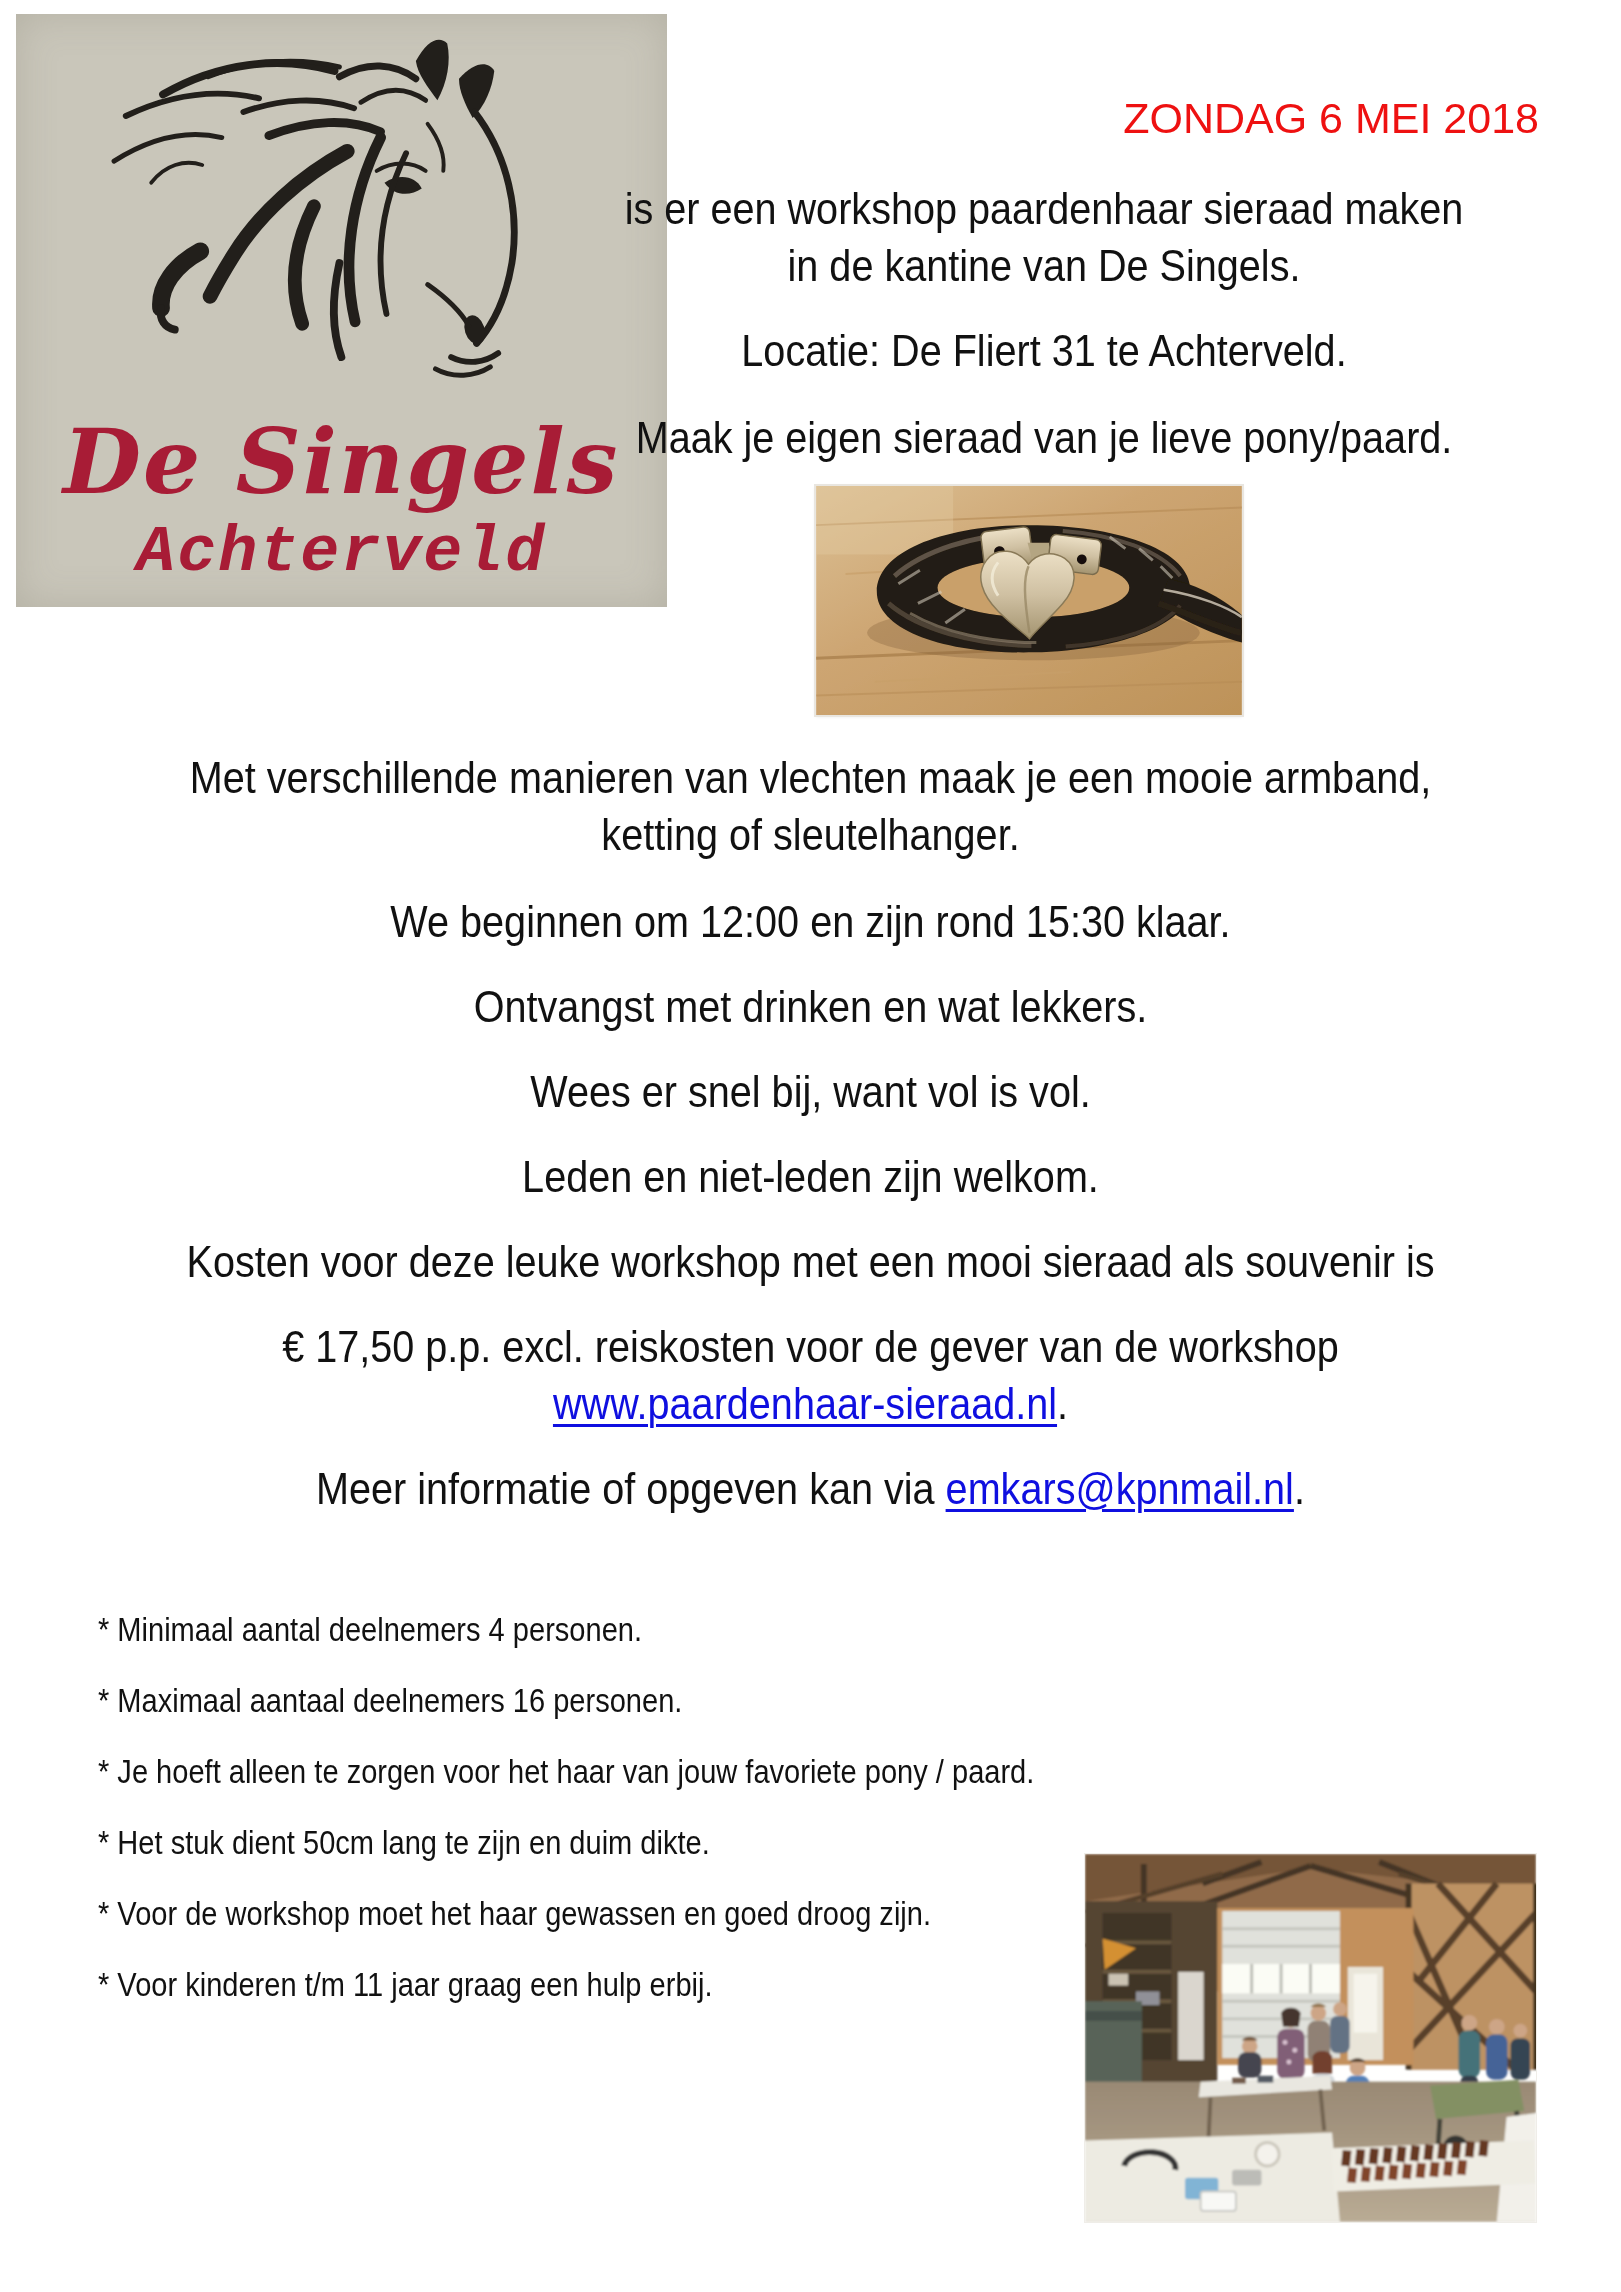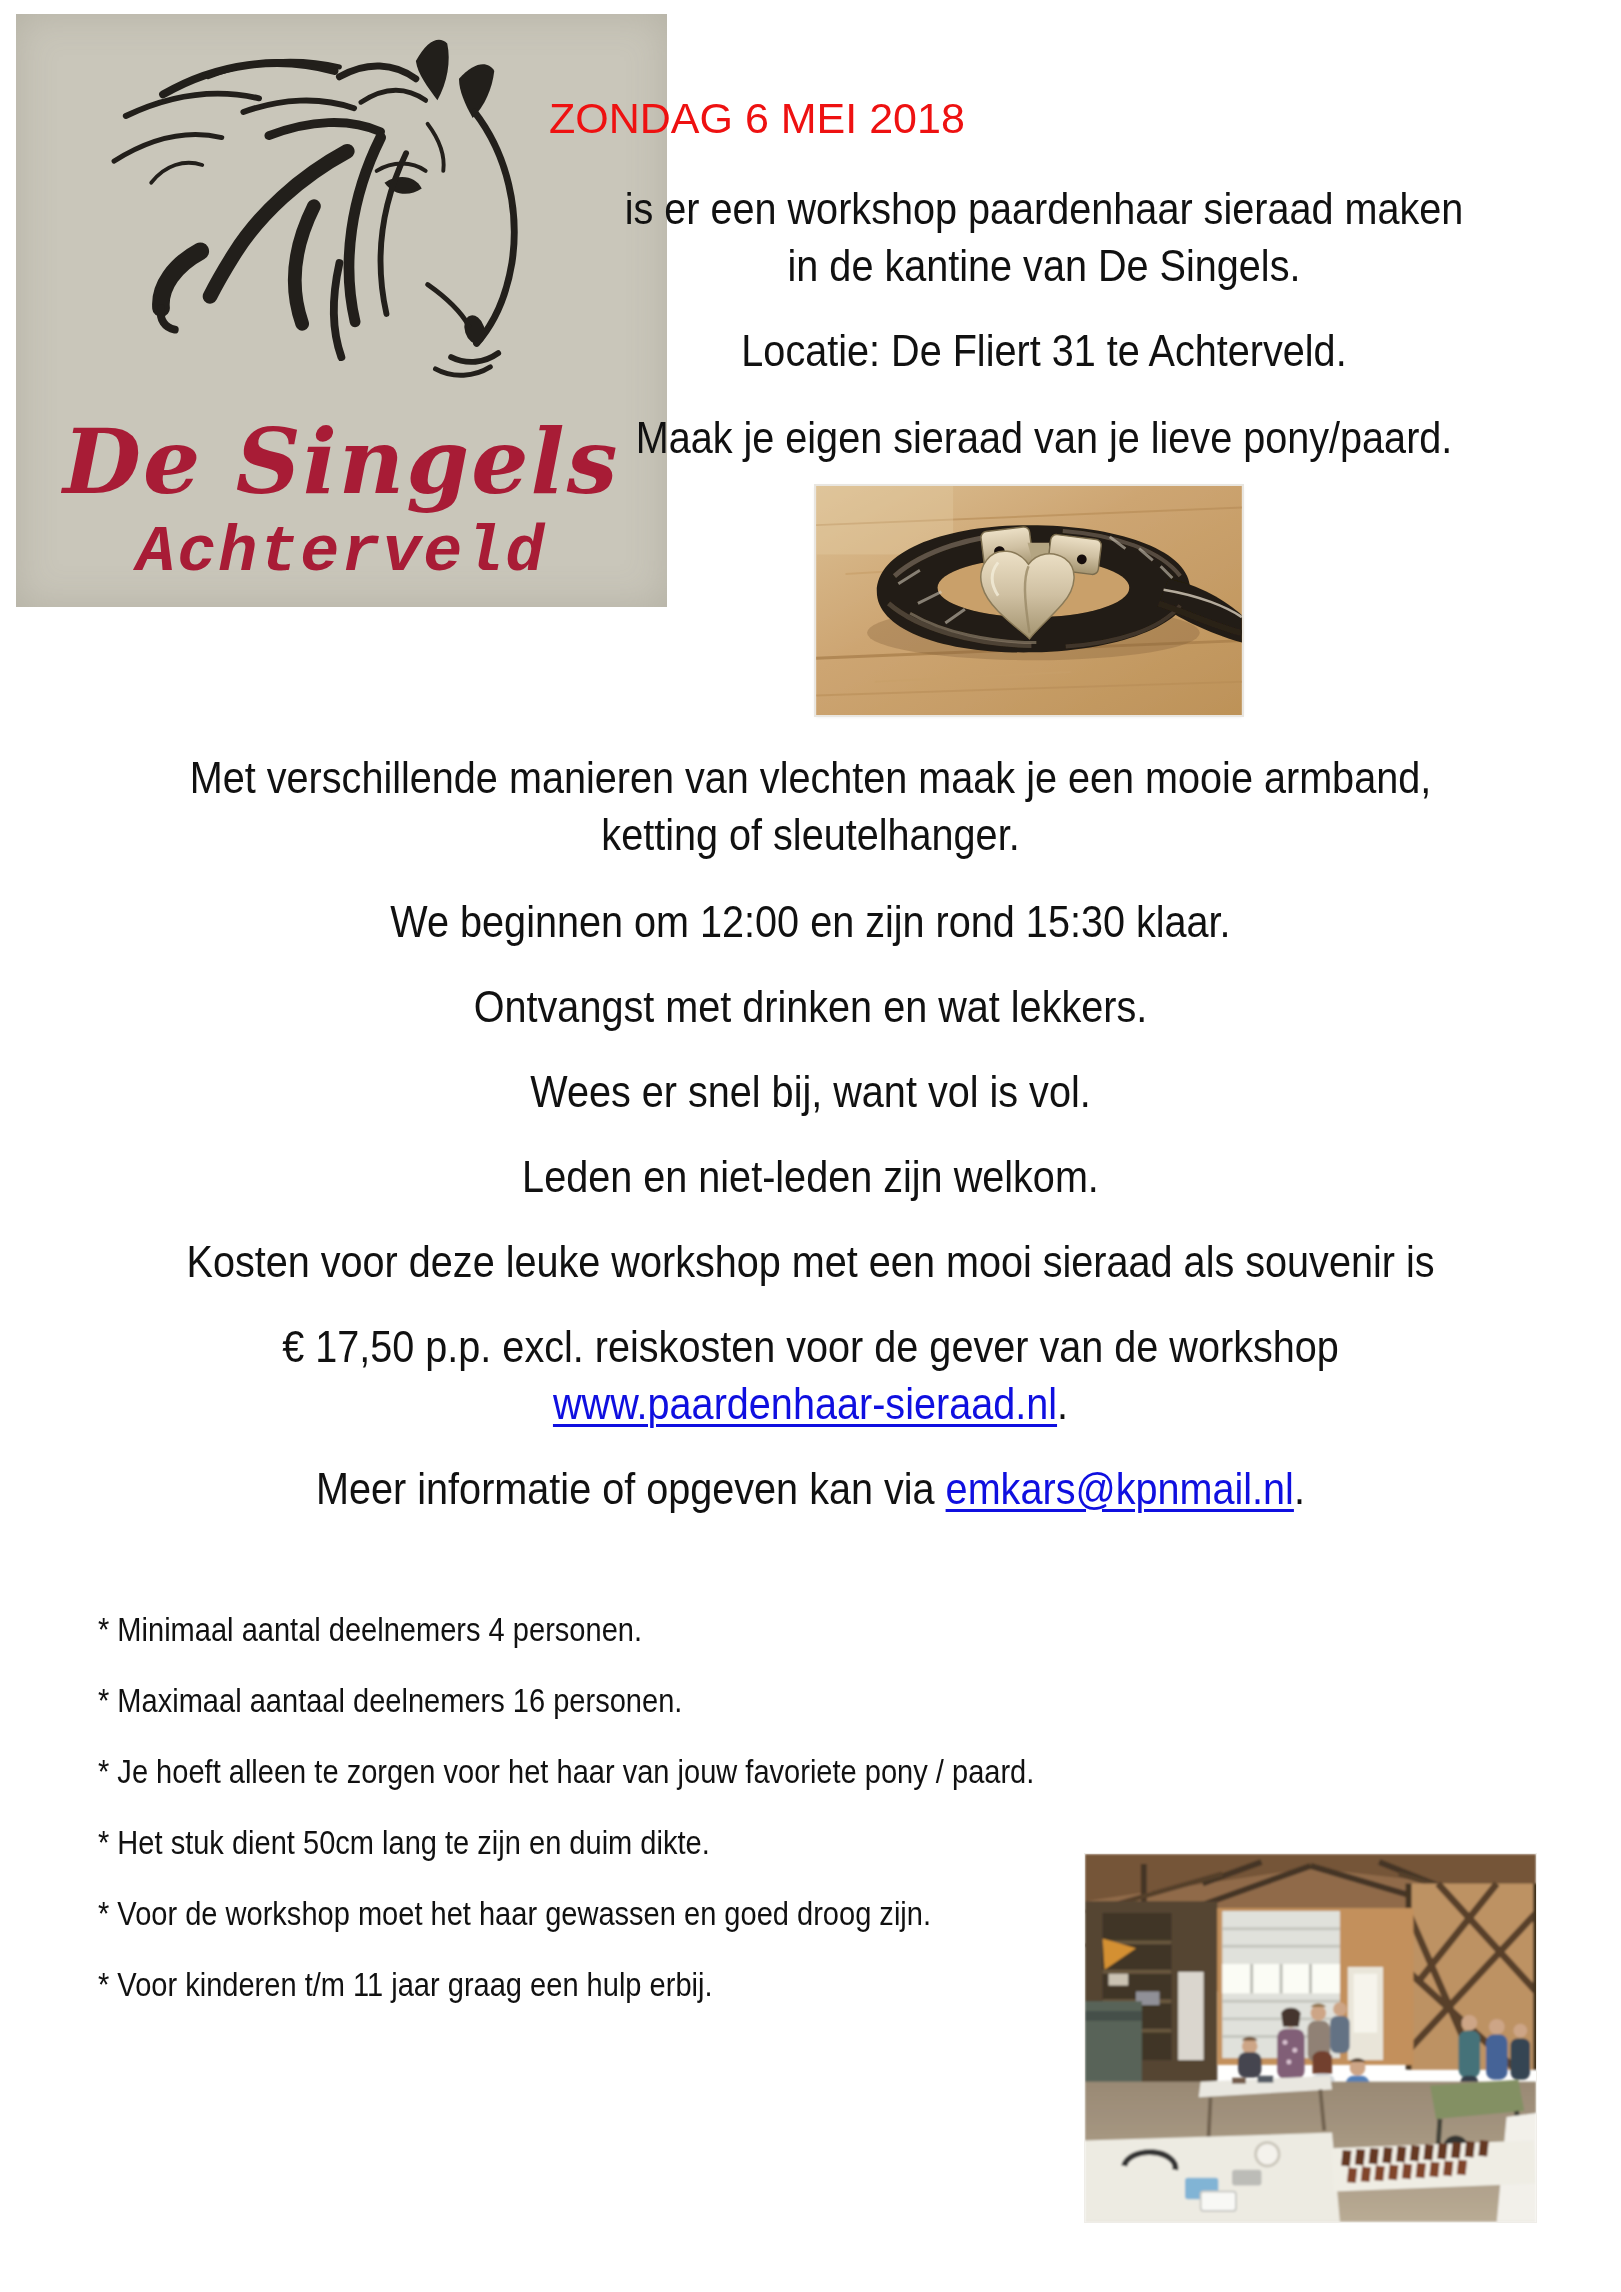--- a/index.html
+++ b/index.html
@@ -32,21 +32,21 @@
   .logo-subtitle {
     position:absolute; top:502px; left:0; width:100%;
     font-family:Liberation Mono, monospace; font-style:italic; font-weight:bold;
     font-size:65px; line-height:74px; color:#a81c36; text-align:center;
     letter-spacing:2px;
   }
 
   
   .heading {
     left:549px; top:90px; width:990px;
-    font-size:43px; line-height:57px; color:#ee1111; text-align:left;
+    font-size:43px; line-height:57px; color:#ee1111; text-align:right;
   }
   .rcol { left:549px; width:990px; font-size:45px; line-height:57px; text-align:center; }
   .fw   { left:0; width:1621px; font-size:45px; line-height:57px; text-align:center; }
 
   a.doclink { color:#0f0fe0; text-decoration:underline; text-decoration-thickness:2.9px; text-underline-offset:4.9px; cursor:pointer; }
 
   .notes {
     left:98px; top:1609px; width:1470px;
     font-size:33px; line-height:41px; text-align:left;
   }

